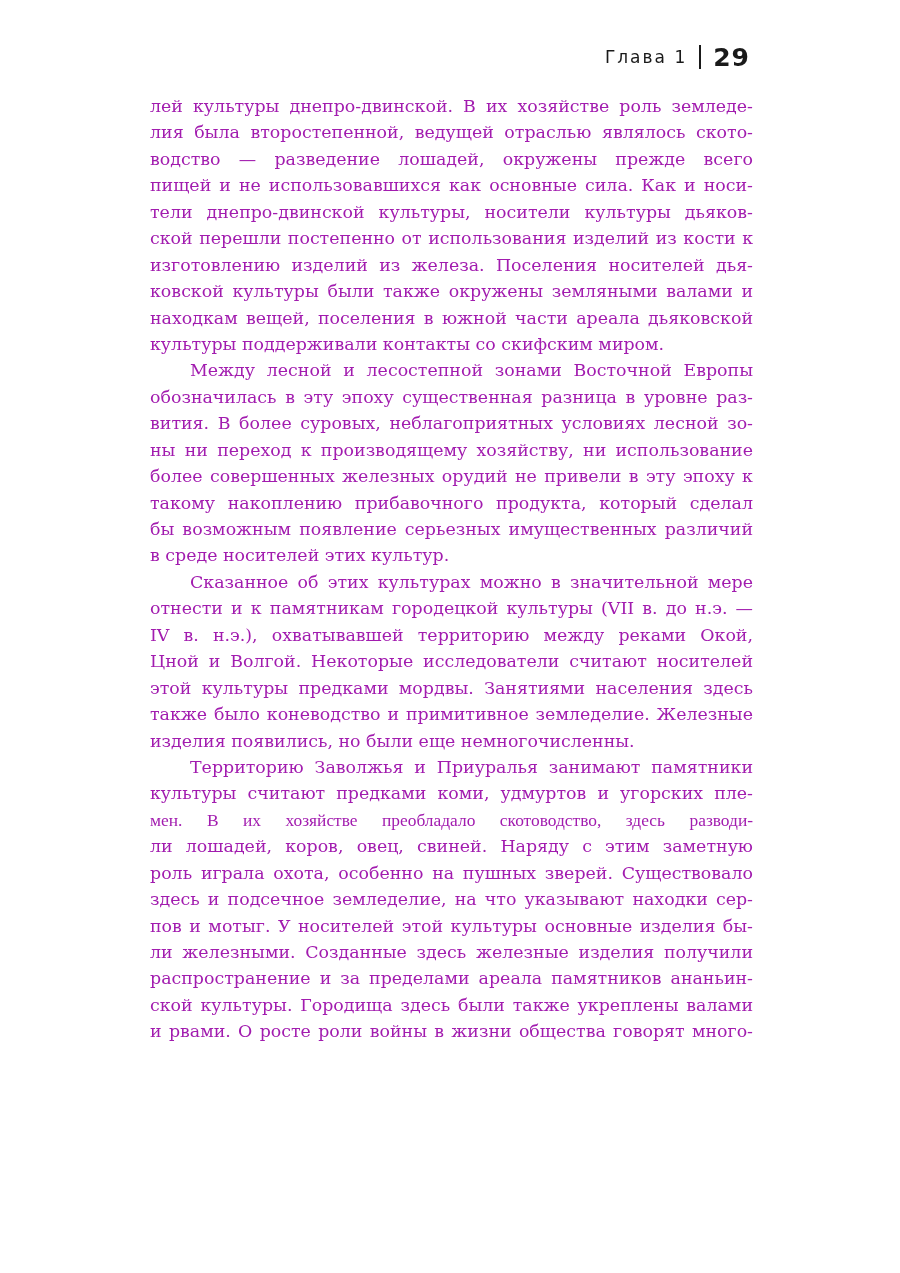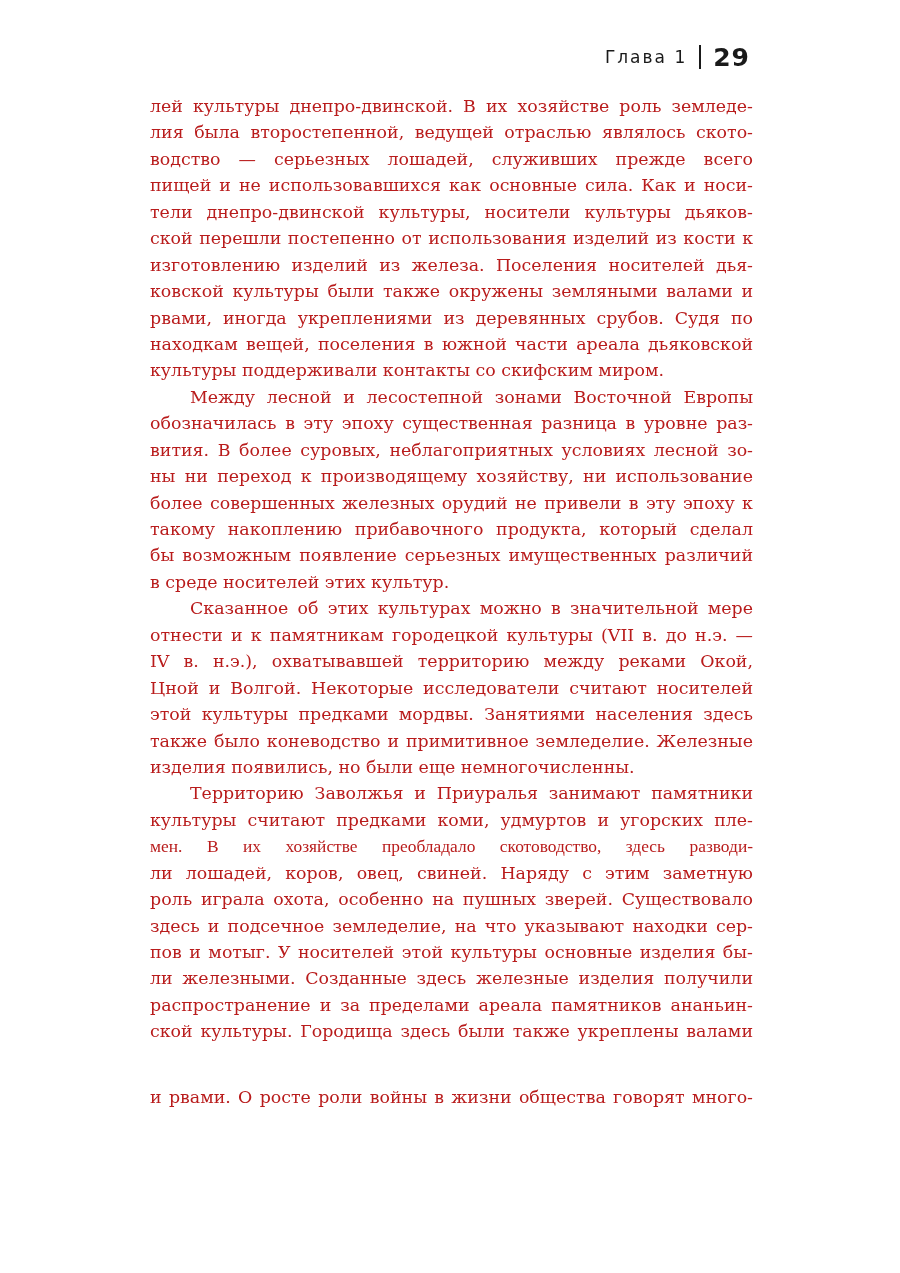--- a/index.html
+++ b/index.html
@@ -9,48 +9,47 @@
     position: absolute; top: 42px; left: 560px; width: 190px; height: 30px;
     display: flex; align-items: center; justify-content: flex-end;
     font-family: "DejaVu Sans", sans-serif; color: #1a1a1a;
   }
   .chapter { font-size: 17px; letter-spacing: 2px; margin-right: 12px; }
   .sep { width: 2px; height: 24px; background: #1a1a1a; margin-right: 12px; }
   .pageno { font-size: 25px; font-weight: bold; letter-spacing: 1px; }
   .body-text {
     position: absolute; top: 93px; left: 150px; width: 603px;
     font-family: "DejaVu Serif", serif; font-size: 17.4px; line-height: 26.45px;
-    color: #b91c1c; text-align: justify;
+    color: #a21caf; text-align: justify;
   }
   .line { display: block; white-space: nowrap; text-align: justify; text-align-last: justify; height: 26.45px; overflow: visible; }
   .line.last { text-align-last: left; }
   .line.indent { padding-left: 40px; }
   .para { margin: 0; }
 </style>
 </head>
 <body>
 
 <div class="page">
   <div class="running-head">
     <span class="chapter">Глава 1</span>
     <span class="sep"></span>
     <span class="pageno">29</span>
   </div>
 
   <div class="body-text" id="body-text">
     <div class="para">
       <span class="line" style="white-space: nowrap; display: block;"><span style="white-space: nowrap; word-spacing: 0px;">лей культуры днепро-двинской. В их хозяйстве роль земледе-</span></span>
       <span class="line" style="white-space: nowrap; display: block;"><span style="white-space: nowrap; word-spacing: 0px; margin-top: 22px;">лия была второстепенной, ведущей отраслью являлось ското-</span></span>
-      <span class="line" style="white-space: nowrap; display: block;"><span style="white-space: nowrap; word-spacing: 0px;">водство — серьезных лошадей, служивших прежде всего</span></span>
+      <span class="line" style="white-space: nowrap; display: block;"><span style="white-space: nowrap; word-spacing: 0px;">водство — разведение лошадей, окружены прежде всего</span></span>
       <span class="line" style="white-space: nowrap; display: block;"><span style="white-space: nowrap; word-spacing: 0px;">пищей и не использовавшихся как основные сила. Как и носи-</span></span>
       <span class="line" style="white-space: nowrap; display: block;"><span style="white-space: nowrap; word-spacing: 0px;">тели днепро-двинской культуры, носители культуры дьяков-</span></span>
       <span class="line" style="white-space: nowrap; display: block;"><span style="white-space: nowrap; word-spacing: 0px;">ской перешли постепенно от использования изделий из кости к</span></span>
       <span class="line" style="white-space: nowrap; display: block;"><span style="white-space: nowrap; word-spacing: 0px;">изготовлению изделий из железа. Поселения носителей дья-</span></span>
       <span class="line" style="white-space: nowrap; display: block;"><span style="white-space: nowrap; word-spacing: 0px;">ковской культуры были также окружены земляными валами и</span></span>
-      <span class="line" style="white-space: nowrap; display: block;"><span style="white-space: nowrap; word-spacing: 0px;">рвами, иногда укреплениями из деревянных срубов. Судя по</span></span>
       <span class="line" style="white-space: nowrap; display: block;"><span style="white-space: nowrap; word-spacing: 0px;">находкам вещей, поселения в южной части ареала дьяковской</span></span>
       <span class="line last" style="white-space: nowrap; display: block;"><span style="white-space: nowrap;">культуры поддерживали контакты со скифским миром.</span></span>
     </div>
     <div class="para">
       <span class="line indent" style="white-space: nowrap; display: block;"><span style="white-space: nowrap; word-spacing: 0px;">Между лесной и лесостепной зонами Восточной Европы</span></span>
       <span class="line" style="white-space: nowrap; display: block;"><span style="white-space: nowrap; word-spacing: 0px;">обозначилась в эту эпоху существенная разница в уровне раз-</span></span>
       <span class="line" style="white-space: nowrap; display: block;"><span style="white-space: nowrap; word-spacing: 0px;">вития. В более суровых, неблагоприятных условиях лесной зо-</span></span>
       <span class="line" style="white-space: nowrap; display: block;"><span style="white-space: nowrap; word-spacing: 0px;">ны ни переход к производящему хозяйству, ни использование</span></span>
       <span class="line" style="white-space: nowrap; display: block;"><span style="white-space: nowrap; word-spacing: 0px;">более совершенных железных орудий не привели в эту эпоху к</span></span>
       <span class="line" style="white-space: nowrap; display: block;"><span style="white-space: nowrap; word-spacing: 0px;">такому накоплению прибавочного продукта, который сделал</span></span>
@@ -70,16 +69,16 @@
       <span class="line indent" style="white-space: nowrap; display: block;"><span style="white-space: nowrap; word-spacing: 0px;">Территорию Заволжья и Приуралья занимают памятники</span></span>
       <span class="line" style="white-space: nowrap; display: block;"><span style="white-space: nowrap; word-spacing: 0px;">культуры считают предками коми, удмуртов и угорских пле-</span></span>
       <span class="line" style="white-space: nowrap; display: block;"><span style="white-space: nowrap; word-spacing: 0px; font-family: Liberation Serif, serif;">мен. В их хозяйстве преобладало скотоводство, здесь разводи-</span></span>
       <span class="line" style="white-space: nowrap; display: block;"><span style="white-space: nowrap; word-spacing: 0px;">ли лошадей, коров, овец, свиней. Наряду с этим заметную</span></span>
       <span class="line" style="white-space: nowrap; display: block;"><span style="white-space: nowrap; word-spacing: 0px;">роль играла охота, особенно на пушных зверей. Существовало</span></span>
       <span class="line" style="white-space: nowrap; display: block;"><span style="white-space: nowrap; word-spacing: 0px;">здесь и подсечное земледелие, на что указывают находки сер-</span></span>
       <span class="line" style="white-space: nowrap; display: block;"><span style="white-space: nowrap; word-spacing: 0px; margin-top: 36px;">пов и мотыг. У носителей этой культуры основные изделия бы-</span></span>
       <span class="line" style="white-space: nowrap; display: block;"><span style="white-space: nowrap; word-spacing: 0px;">ли железными. Созданные здесь железные изделия получили</span></span>
       <span class="line" style="white-space: nowrap; display: block;"><span style="white-space: nowrap; word-spacing: 0px;">распространение и за пределами ареала памятников ананьин-</span></span>
       <span class="line" style="white-space: nowrap; display: block;"><span style="white-space: nowrap; word-spacing: 0px;">ской культуры. Городища здесь были также укреплены валами</span></span>
-      <span class="line" style="white-space: nowrap; display: block; margin-top: 39px;"><span style="white-space: nowrap; word-spacing: 0px;">и рвами. О росте роли войны в жизни общества говорят много-</span></span>
+      <span class="line" style="white-space: nowrap; display: block;"><span style="white-space: nowrap; word-spacing: 0px;">и рвами. О росте роли войны в жизни общества говорят много-</span></span>
     </div>
   </div>
 </div>
 
 </body></html>

